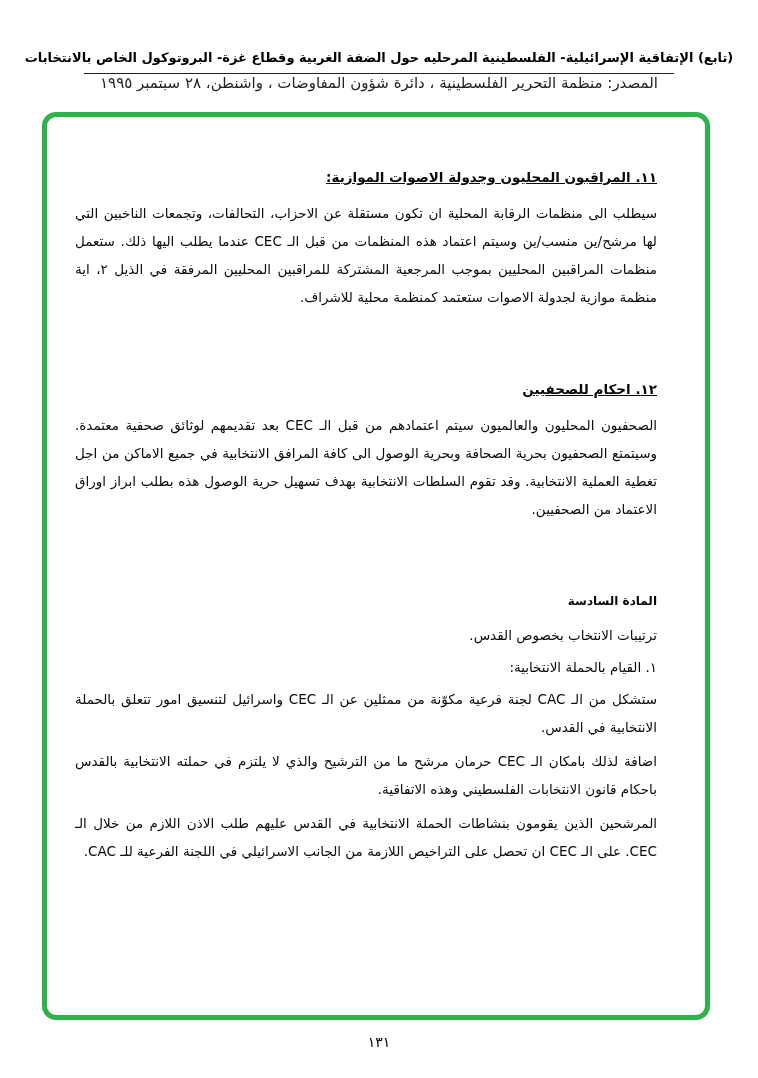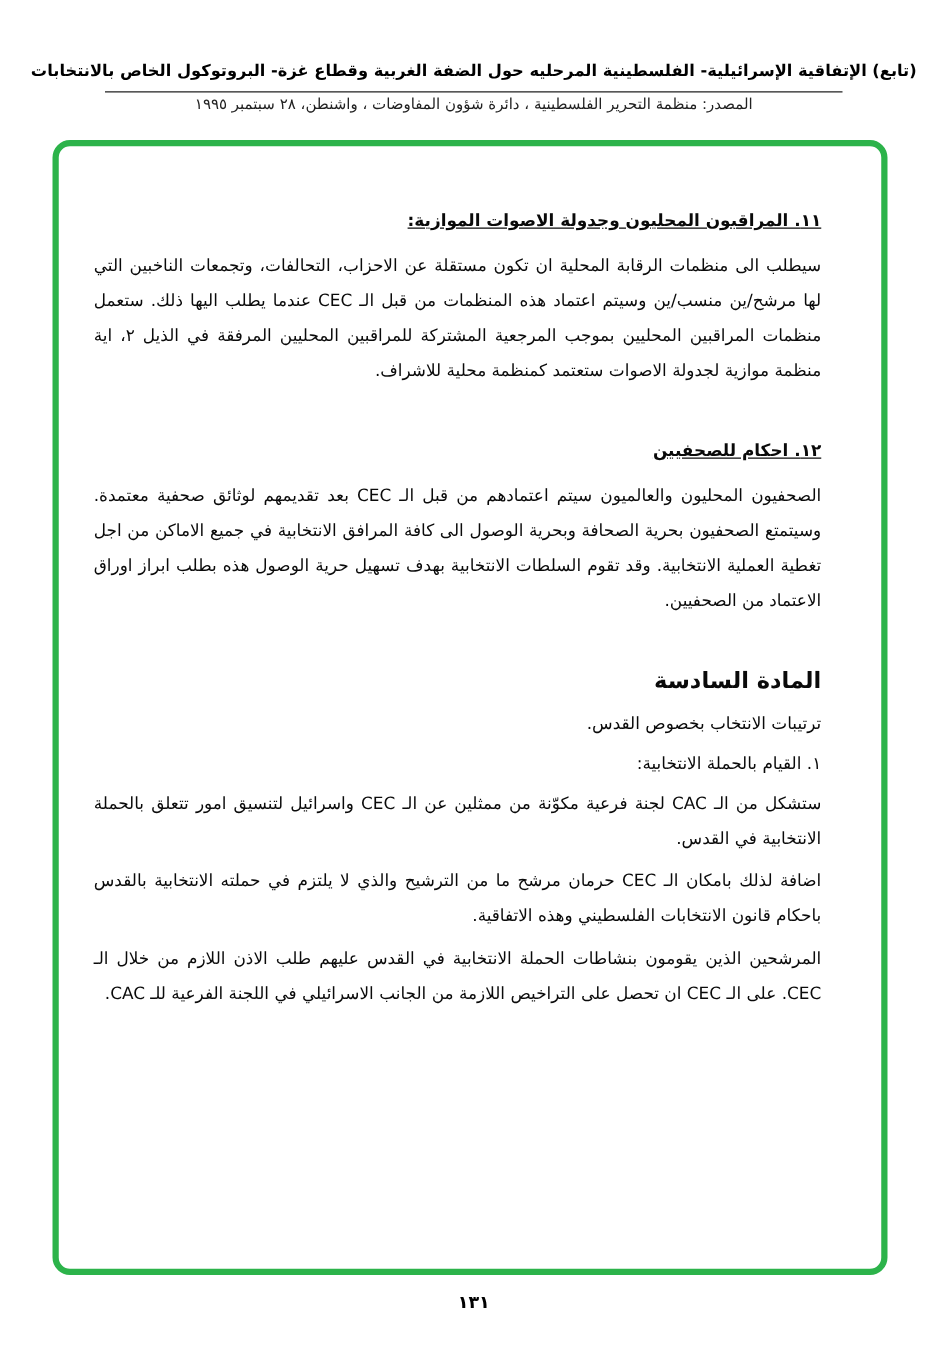--- a/index.html
+++ b/index.html
@@ -34,21 +34,21 @@
     padding: 0 16px;
     line-height: 20px;
   }
   .header-rule {
     width: 590px;
     margin: 5px auto 3px auto;
     border-top: 1px solid #222;
     height: 0;
   }
   .header-source {
-    font-size: 12px;
+    font-size: 15px;
     color: #222;
     line-height: 13px;
   }
   
   .frame {
     position: absolute;
     top: 112px;
     left: 42px;
     width: 668px;
     height: 908px;
@@ -66,43 +66,43 @@
     color: #0a0a0a;
   }
   .sec-heading {
     font-size: 13.5px;
     font-weight: bold;
     text-decoration: underline;
     margin: 0 0 8px 0;
     text-align: right;
   }
   .article-title {
-    font-size: 18px;
+    font-size: 12px;
     font-weight: bold;
     margin: 0 0 6px 0;
     text-align: right;
   }
   .para {
     margin: 0 0 6px 0;
   }
   .tight {
     margin: 0 0 4px 0;
     text-align: right;
   }
-  .mt-lg { margin-top: 36px; }
+  .mt-lg { margin-top: 64px; }
   .mt-md { }
   
   .page-number {
     position: absolute;
     bottom: 28px;
     left: 0;
     width: 100%;
     text-align: center;
     font-size: 14px;
-    font-weight: bold;
+    font-weight: normal;
     color: #000;
   }
 </style>
 </head>
 <body>
 
 <div class="page">
 
   <header class="doc-header">
     <div class="header-title">(تابع) الإتفاقية الإسرائيلية- الفلسطينية المرحليه حول الضفة الغربية وقطاع غزة- البروتوكول الخاص بالانتخابات</div>

